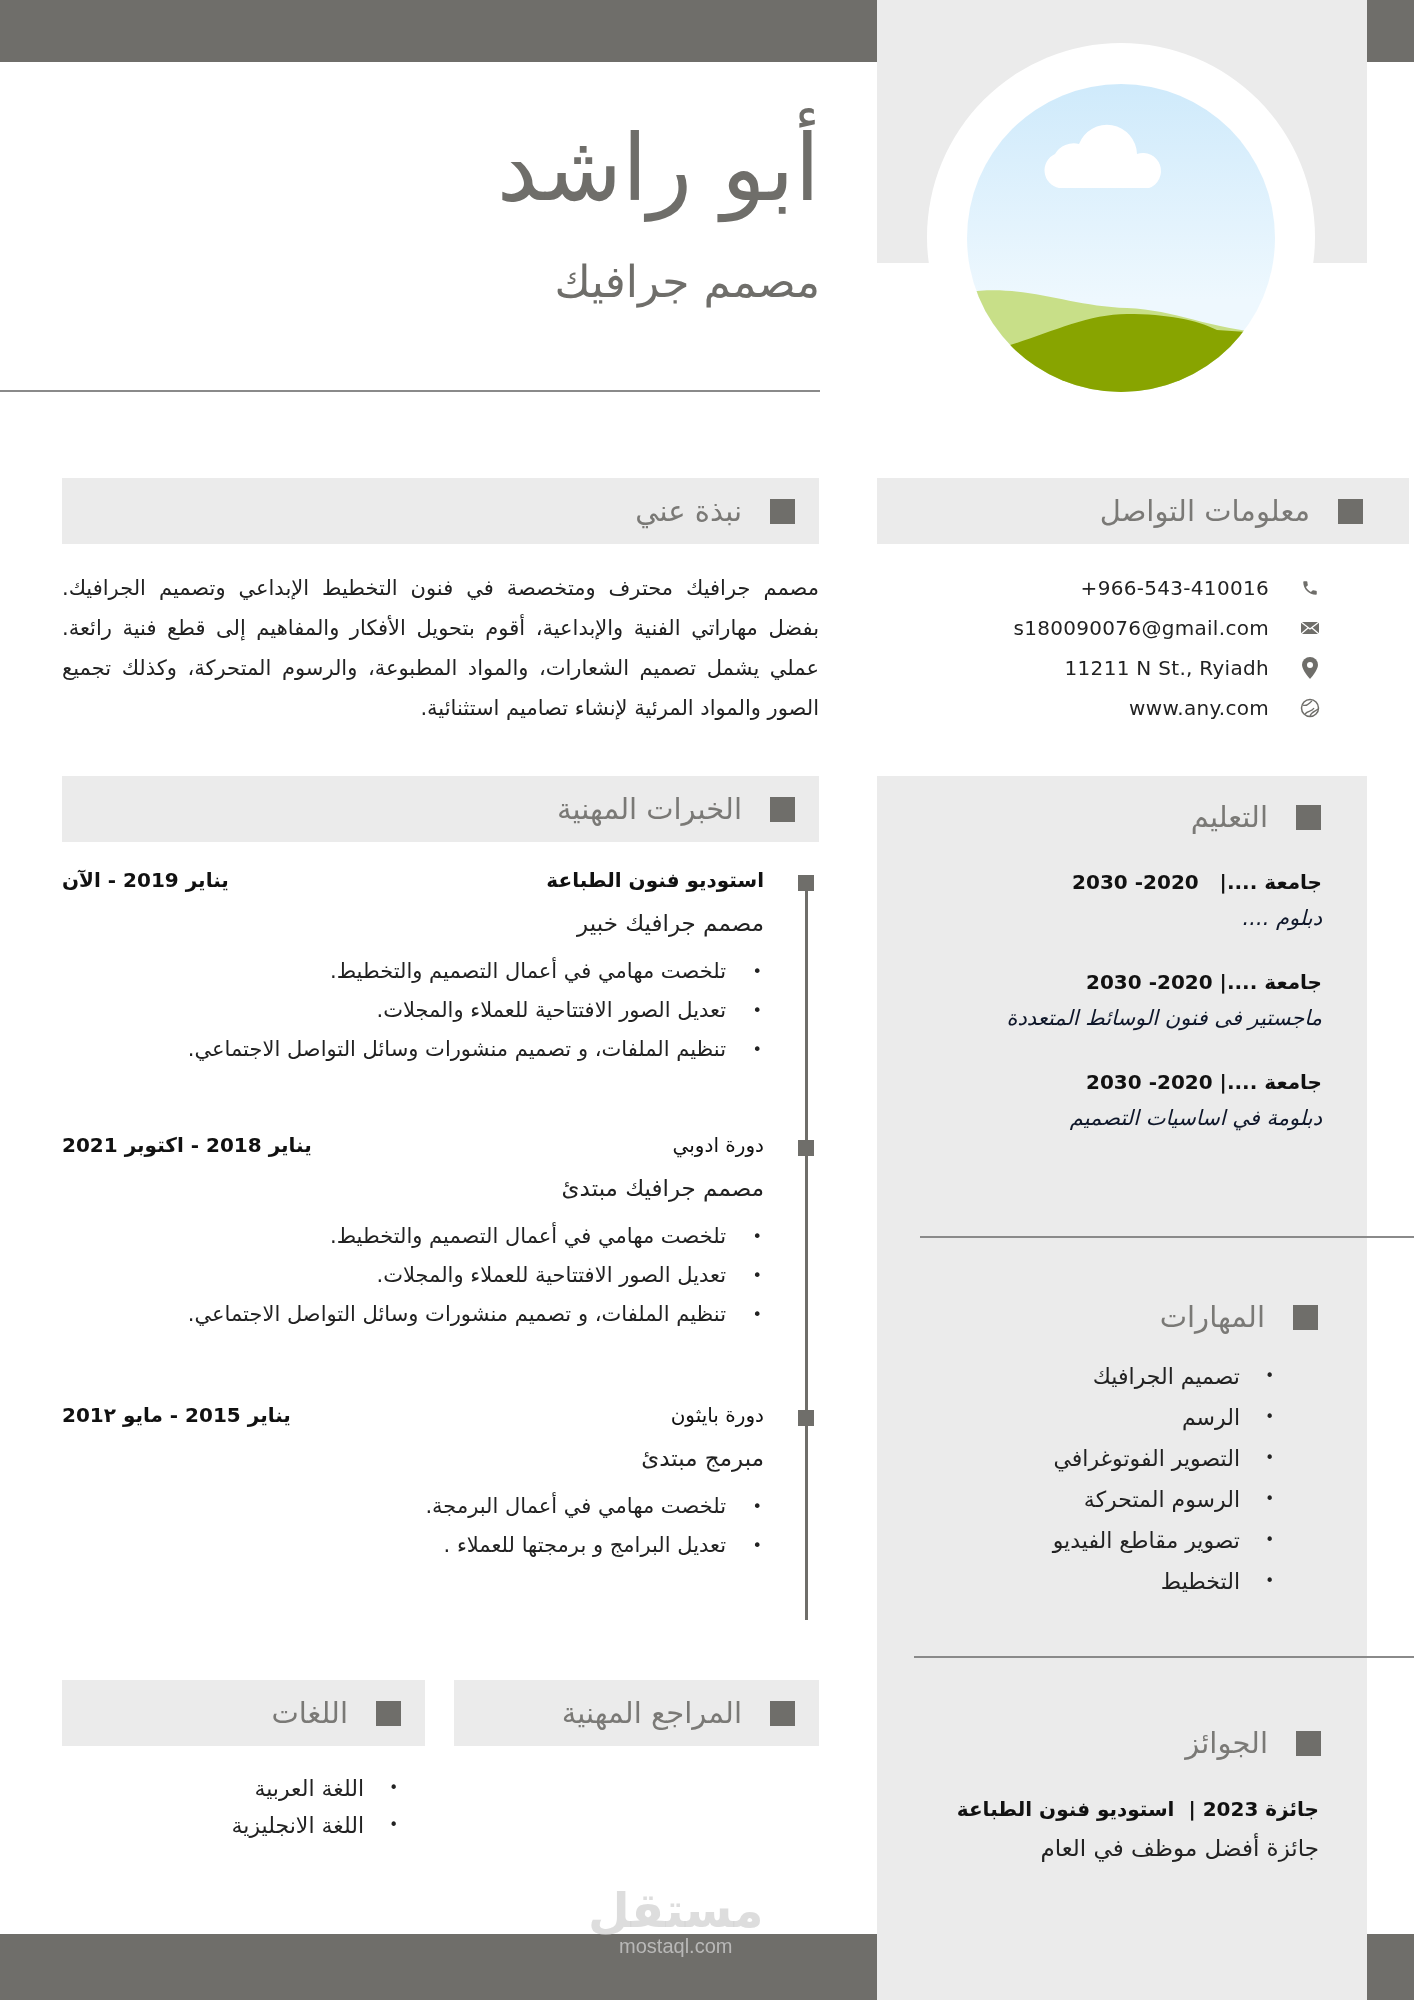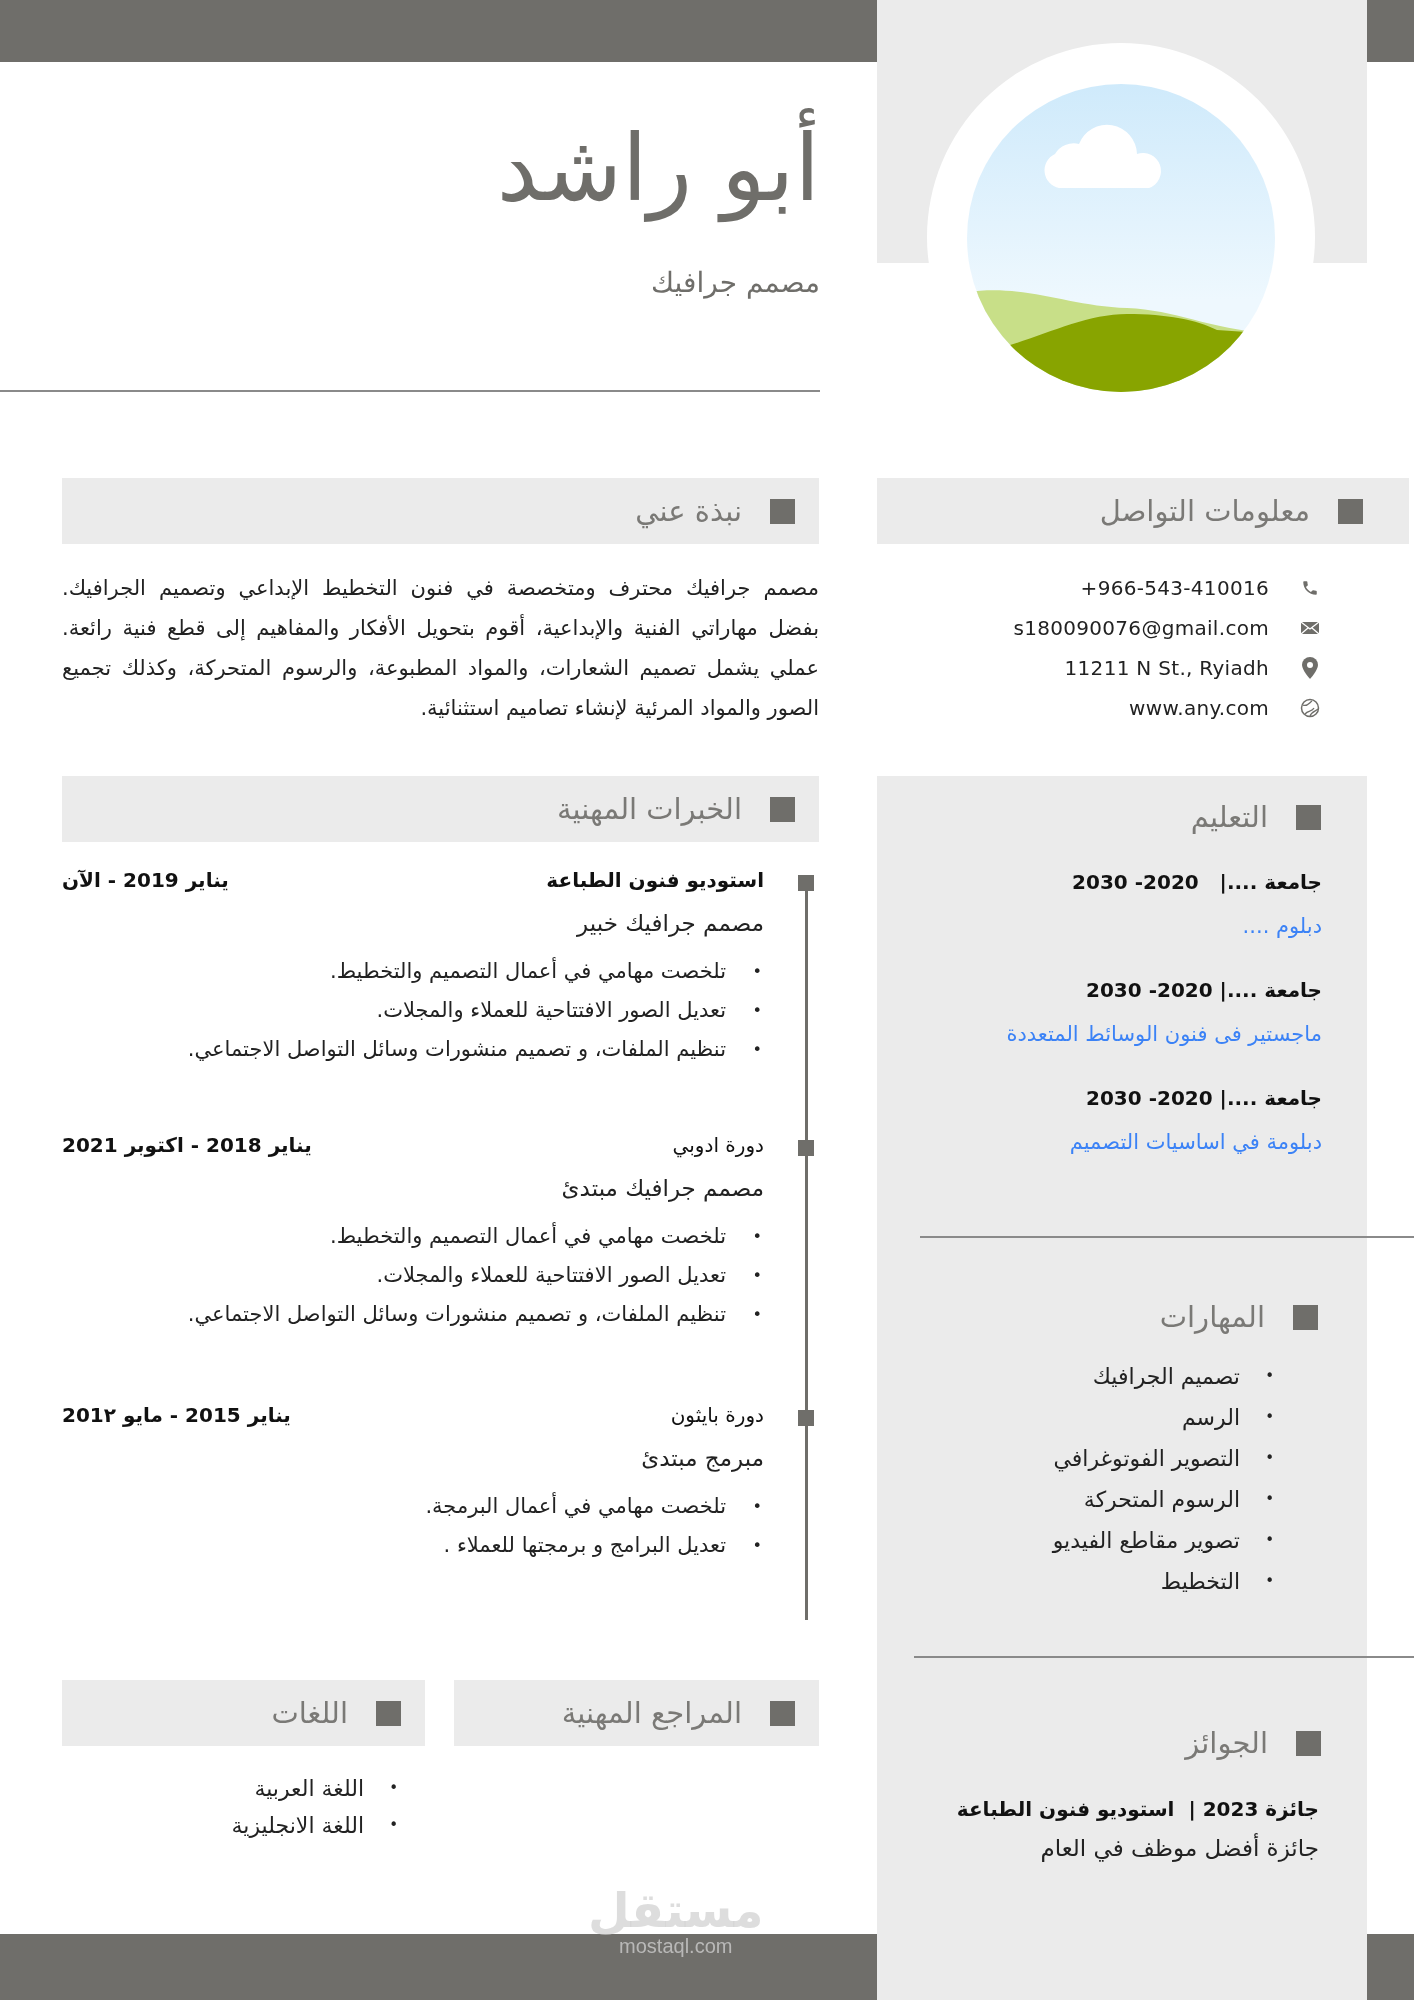--- a/index.html
+++ b/index.html
@@ -14,21 +14,21 @@
   .side-panel { left: 877px; top: 776px; width: 490px; height: 1224px; background: #ebebeb; }
   .bottom-band { left: 0; top: 1934px; width: 877px; height: 66px; background: #6f6e6a; }
   .bottom-band-r { left: 1367px; top: 1934px; width: 47px; height: 66px; background: #6f6e6a; }
 
   .photo-ring { left: 927px; top: 43px; width: 388px; height: 388px; border-radius: 50%; background: #fff; }
   .photo { left: 967px; top: 84px; width: 308px; height: 308px; border-radius: 50%; overflow: hidden;
            background: linear-gradient(#cfeafb, #eef8fe 70%); }
 
   
   .name { right: 594px; top: 118px; font-size: 92px; color: #6f6e6a; font-family: "DejaVu Sans", sans-serif; line-height: 1.1; white-space: nowrap; }
-  .title { right: 594px; top: 266px; font-size: 28px; color: #6f6e6a; font-weight: 300; white-space: nowrap; font-family: "DejaVu Sans", sans-serif; }
+  .title { right: 594px; top: 256px; font-size: 44px; color: #6f6e6a; font-weight: 300; white-space: nowrap; font-family: "DejaVu Sans", sans-serif; }
   .head-rule { left: 0; top: 390px; width: 820px; height: 2px; background: #8a8a8a; }
 
   
   .sec-head { background: #ebebeb; height: 66px; display: flex; align-items: center; padding-right: 24px; }
   .sec-square { width: 25px; height: 25px; background: #6f6e6a; margin-left: 28px; flex: none; }
   .sec-title { font-size: 29px; color: #7a7976; white-space: nowrap; }
   .side-head { display: flex; align-items: center; }
   .side-head .sec-square { margin-left: 28px; }
 
   .about-text { left: 62px; top: 568px; width: 757px; font-size: 21px; line-height: 40px; text-align: justify; text-align-last: right; color: #222; }
@@ -49,21 +49,21 @@
   
   .contact-list { left: 877px; top: 568px; width: 490px; }
   .contact-row { display: flex; flex-direction: row; align-items: center; height: 40px; padding-right: 46px; }
   .contact-icon { width: 22px; height: 22px; margin-left: 30px; display: flex; align-items: center; justify-content: center; flex: none; }
   .contact-text { font-size: 20px; color: #222; direction: ltr; font-family: "DejaVu Sans", sans-serif; letter-spacing: 0.3px; }
 
   
   .edu { right: 92px; }
   .edu-item { margin-bottom: 40px; }
   .edu-head { font-size: 20px; font-weight: bold; color: #111; white-space: pre; }
-  .edu-sub { font-size: 21px; color: #3b82f6; margin-top: 20px; }
+  .edu-sub { font-size: 21px; color: #0f172a; margin-top: 12px; font-style: italic; }
 
   .side-rule { height: 2px; background: #8a8a8a; }
 
   .skills li, .langs li { font-size: 22px; line-height: 41px; color: #222; list-style: none; position: relative; padding-right: 36px; }
   .skills li::before, .langs li::before { content: "•"; position: absolute; right: 2px; font-size: 15px; }
 
   .award-head { font-size: 20px; font-weight: bold; color: #111; white-space: pre; }
   .award-sub { font-size: 23px; color: #222; margin-top: 14px; }
 
   .watermark { left: 588px; top: 1886px; text-align: center; color: rgba(210,210,210,0.75); }

